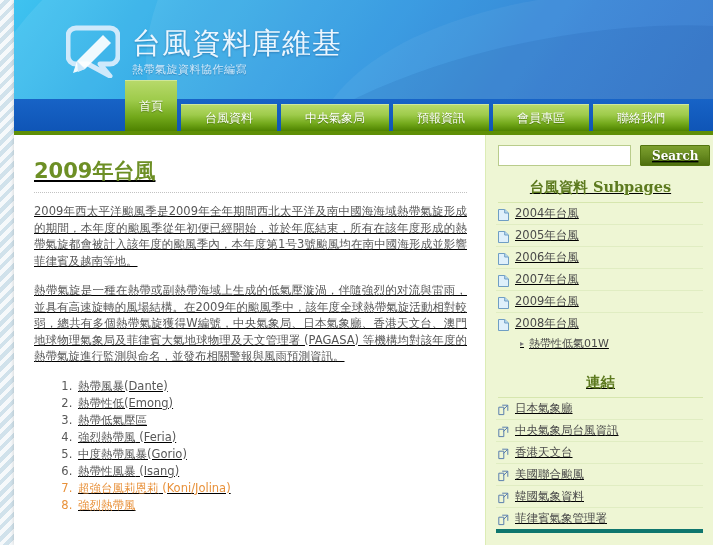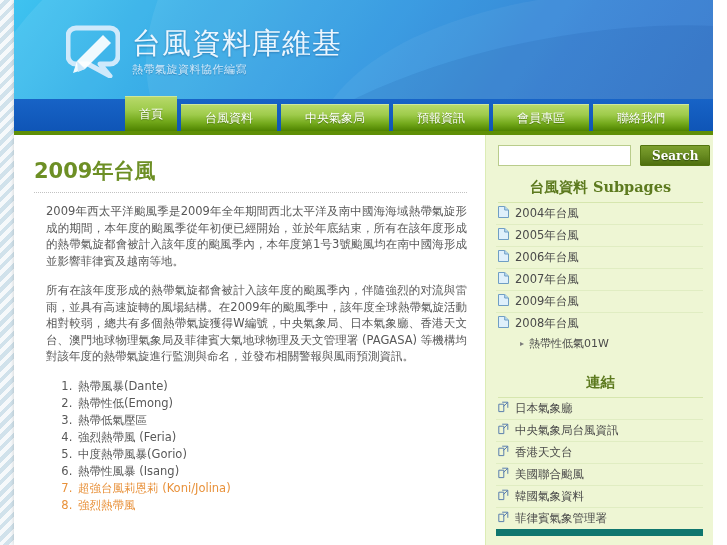--- a/index.html
+++ b/index.html
@@ -59,48 +59,48 @@
   }
 
   
   .navbar{
     position:absolute;left:0;bottom:0;width:699px;height:32px;
     background:linear-gradient(#1763c6,#0f55b6);
     display:flex;justify-content:flex-end;align-items:flex-end;
   }
   .nav-tabs{display:flex;align-items:flex-end;padding-right:24px;}
   .tab{
-    height:26px;line-height:26px;padding:4px 14px;margin-left:4px;
+    height:26px;line-height:26px;padding:12px 14px;margin-left:4px;
     background:linear-gradient(#b7d96a 0%,#9ecb4b 38%,#72a81a 72%,#4e8200 100%);
     color:#ffffff;font-size:12px;white-space:nowrap;
     text-shadow:0 1px 1px rgba(40,70,0,.5);
     border-top:1px solid #cfe79a;
     cursor:pointer;
   }
   .tab.wide{padding:0 24px;}
   .green-rule{position:absolute;left:0;top:131px;width:699px;height:4px;background:#5f8f06;}
 
   
-  .body-wrap{position:absolute;left:0;top:135px;width:699px;height:410px;display:flex;}
+  .body-wrap{position:absolute;left:0;top:135px;width:699px;height:410px;display:flex;text-decoration:underline;}
   .content{width:471px;flex:0 0 471px;background:#ffffff;padding:0 0 0 0;box-sizing:border-box;}
   .content-inner{padding:22px 18px 0 20px;}
   .sidebar{
     width:228px;flex:0 0 228px;background:#eef6d4;box-sizing:border-box;
     padding:8px 10px 7px 10px;border-left:1px solid #dcecb6;
   }
 
   
   h1.doc-title{
     margin:0 0 10px 0;padding:0 0 7px 0;
     font-size:21px;font-weight:bold;color:#6d8f25;
     font-family:"DejaVu Sans","Liberation Sans",sans-serif;
     border-bottom:1px dotted #c2c2c2;letter-spacing:0;
   }
   p.doc-p{
-    margin:0 0 13px 12px;font-size:11.5px;line-height:16.5px;color:#585858;
+    margin:0 0 13px 0;font-size:11.5px;line-height:16.5px;color:#585858;
     text-align:justify;word-break:break-all;
   }
   ol.storm-list{margin:6px 0 0 0;padding-left:42px;font-size:11.5px;line-height:16.5px;color:#585858;}
   ol.storm-list li{margin:0 0 0.5px 0;padding-left:2px;}
   ol.storm-list li.link-item{color:#e8913a;}
   ol.storm-list li.link-item span{color:#e8913a;}
 
   
   .search-row{display:flex;align-items:center;margin:2px 0 12px 2px;}
   .search-input{
@@ -115,25 +115,25 @@
     font-family:"DejaVu Serif","Liberation Serif",serif;
     text-shadow:0 1px 1px rgba(20,40,0,.6);cursor:pointer;border-radius:1px;
   }
   h3.side-head{
     margin:6px 0 0 2px;padding:0 0 5px 0;font-size:14.5px;font-weight:bold;
     color:#5d7a1f;font-family:"DejaVu Serif","Liberation Serif",serif;
     border-bottom:1px solid #d6e6ae;letter-spacing:0;text-align:center;
   }
   ul.side-list{list-style:none;margin:0;padding:0;}
   ul.side-list li.side-item{
-    display:flex;align-items:flex-start;gap:6px;
+    display:flex;align-items:flex-end;gap:6px;
     padding:3px 2px 3px 2px;border-bottom:1px solid #e0edc2;
     font-size:11.5px;color:#4a4a4a;cursor:pointer;
   }
-  ul.side-list li.side-item:last-child{border-bottom:7px solid #0f766e;}
+  ul.side-list li.side-item:last-child{border-bottom:4px solid #0f766e;}
   .ico{flex:0 0 auto;width:11px;height:12px;display:inline-block;}
   li.sub-item{
     display:flex;align-items:center;gap:5px;padding:2px 0 2px 24px;
     font-size:11px;color:#4a4a4a;cursor:pointer;border-bottom:none;
   }
   .tri{color:#7a7a7a;font-size:8px;line-height:8px;}
   .gap{height:14px;}
 </style>
 </head>
 <body>
@@ -173,21 +173,21 @@
   </div>
   <div class="green-rule"></div>
 
   <div class="body-wrap">
 
     <div class="content">
       <div class="content-inner">
         <h1 class="doc-title">2009年台風</h1>
 
         <p class="doc-p">2009年西太平洋颱風季是2009年全年期間西北太平洋及南中國海海域熱帶氣旋形成的期間，本年度的颱風季從年初便已經開始，並於年底結束，所有在該年度形成的熱帶氣旋都會被計入該年度的颱風季內，本年度第1号3號颱風均在南中國海形成並影響菲律賓及越南等地。</p>
-        <p class="doc-p">所有在該年度形成的熱帶氣旋都會被計入該年度的颱風季內，伴隨強烈的对流與雷雨，並具有高速旋轉的風場結構。在2009年的颱風季中，該年度全球熱帶氣旋活動相對較弱，總共有多個熱帶氣旋獲得W編號，中央氣象局、日本氣象廳、香港天文台、澳門地球物理氣象局及菲律賓大氣地球物理及天文管理署 (PAGASA) 等機構均對該年度的熱帶氣旋進行監測與命名，並發布相關警報與風雨預測資訊。</p>
+        <p class="doc-p">熱帶氣旋是一種在熱帶或副熱帶海域上生成的低氣壓漩渦，伴隨強烈的对流與雷雨，並具有高速旋轉的風場結構。在2009年的颱風季中，該年度全球熱帶氣旋活動相對較弱，總共有多個熱帶氣旋獲得W編號，中央氣象局、日本氣象廳、香港天文台、澳門地球物理氣象局及菲律賓大氣地球物理及天文管理署 (PAGASA) 等機構均對該年度的熱帶氣旋進行監測與命名，並發布相關警報與風雨預測資訊。</p>
 
         <ol class="storm-list">
           <li><span>熱帶風暴</span><span>(Dante)</span></li>
           <li><span>熱帶性低</span><span>(Emong)</span></li>
           <li><span>熱帶低氣壓區</span><span></span></li>
           <li><span>強烈熱帶風</span><span> (Feria)</span></li>
           <li><span>中度熱帶風暴</span><span>(Gorio)</span></li>
           <li><span>熱帶性風暴</span><span> (Isang)</span></li>
           <li class="link-item"><span>超強台風莉恩莉</span><span> (Koni/Jolina)</span></li>
           <li class="link-item"><span>強烈熱帶風</span><span></span></li>

